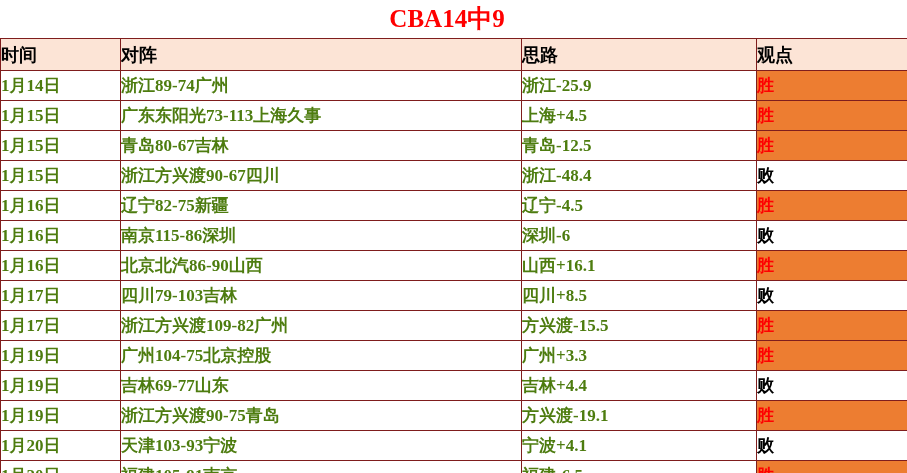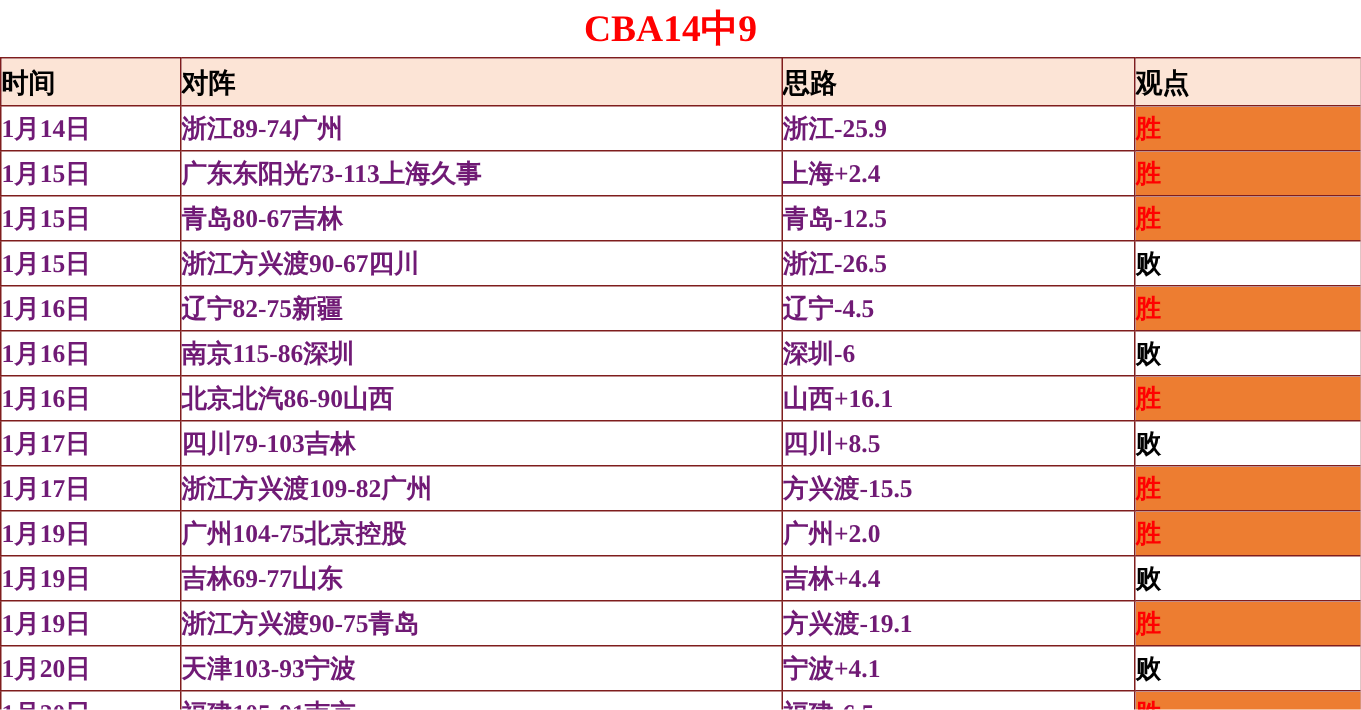--- a/index.html
+++ b/index.html
@@ -51,21 +51,21 @@
     color: #000000;
     font-size: 18px;
     height: 31px;
   }
   col.c-time { width: 120px; }
   col.c-match { width: 401px; }
   col.c-idea { width: 235px; }
   col.c-view { width: 151px; }
 
   td.time, td.match, td.idea {
-    color: #701a75;
+    color: #4d7c0f;
     margin-top: 39px;
   }
   td.view {
     font-size: 17px;
     font-weight: bold;
   }
   td.view.win {
     background: #ed7d31;
     color: #ff0000;
   }
@@ -97,33 +97,33 @@
     <tbody>
         <tr>
           <td class="time">1月14日</td>
           <td class="match">浙江89-74广州</td>
           <td class="idea">浙江-25.9</td>
           <td class="view win">胜</td>
         </tr>
         <tr>
           <td class="time">1月15日</td>
           <td class="match">广东东阳光73-113上海久事</td>
-          <td class="idea">上海+2.4</td>
+          <td class="idea">上海+4.5</td>
           <td class="view win">胜</td>
         </tr>
         <tr>
           <td class="time">1月15日</td>
           <td class="match">青岛80-67吉林</td>
           <td class="idea">青岛-12.5</td>
           <td class="view win">胜</td>
         </tr>
         <tr>
           <td class="time">1月15日</td>
           <td class="match">浙江方兴渡90-67四川</td>
-          <td class="idea">浙江-26.5</td>
+          <td class="idea">浙江-48.4</td>
           <td class="view lose">败</td>
         </tr>
         <tr>
           <td class="time">1月16日</td>
           <td class="match">辽宁82-75新疆</td>
           <td class="idea">辽宁-4.5</td>
           <td class="view win">胜</td>
         </tr>
         <tr>
           <td class="time">1月16日</td>
@@ -145,21 +145,21 @@
         </tr>
         <tr>
           <td class="time">1月17日</td>
           <td class="match">浙江方兴渡109-82广州</td>
           <td class="idea">方兴渡-15.5</td>
           <td class="view win">胜</td>
         </tr>
         <tr>
           <td class="time">1月19日</td>
           <td class="match">广州104-75北京控股</td>
-          <td class="idea">广州+2.0</td>
+          <td class="idea">广州+3.3</td>
           <td class="view win">胜</td>
         </tr>
         <tr>
           <td class="time">1月19日</td>
           <td class="match">吉林69-77山东</td>
           <td class="idea">吉林+4.4</td>
           <td class="view lose">败</td>
         </tr>
         <tr>
           <td class="time">1月19日</td>

